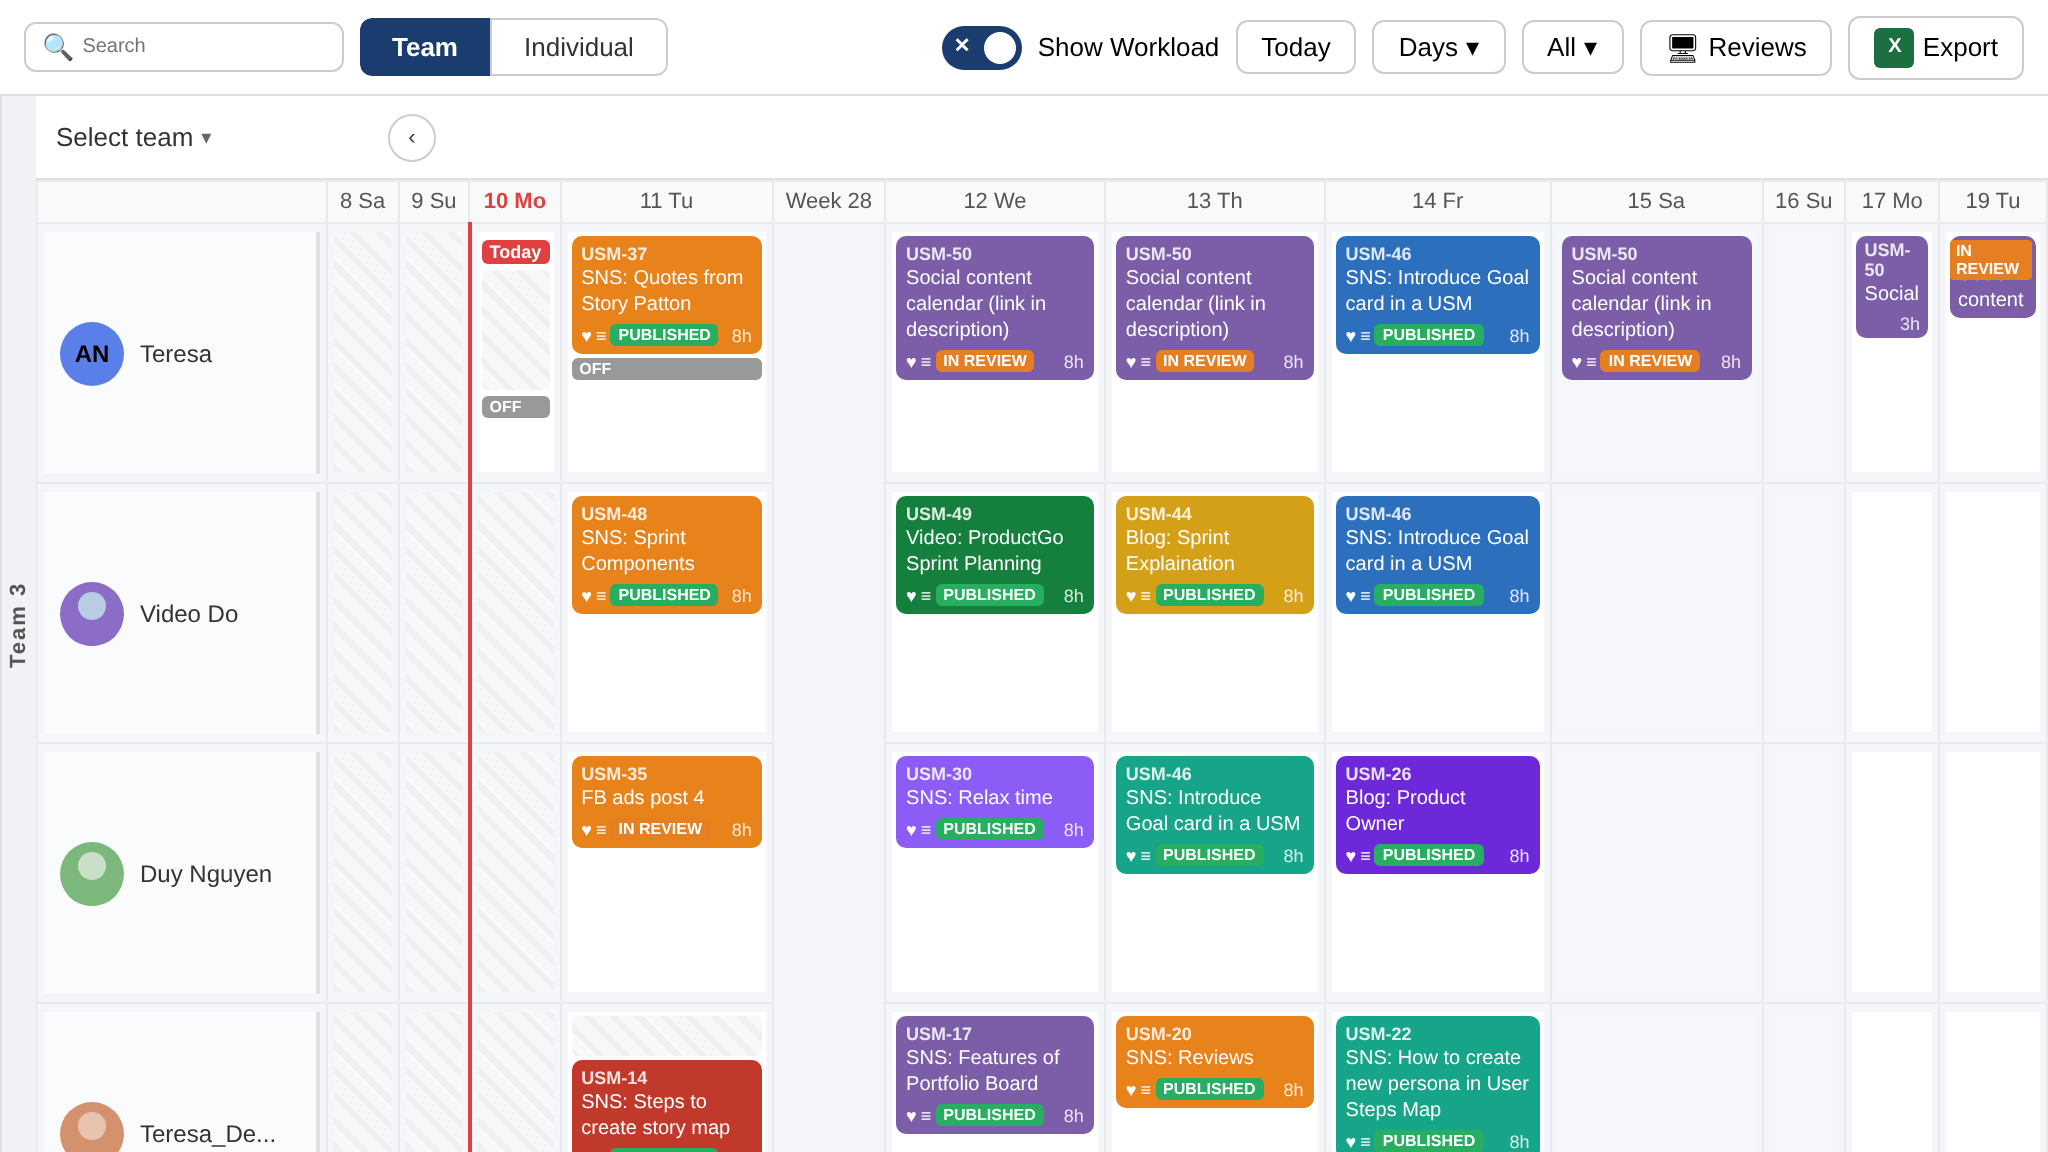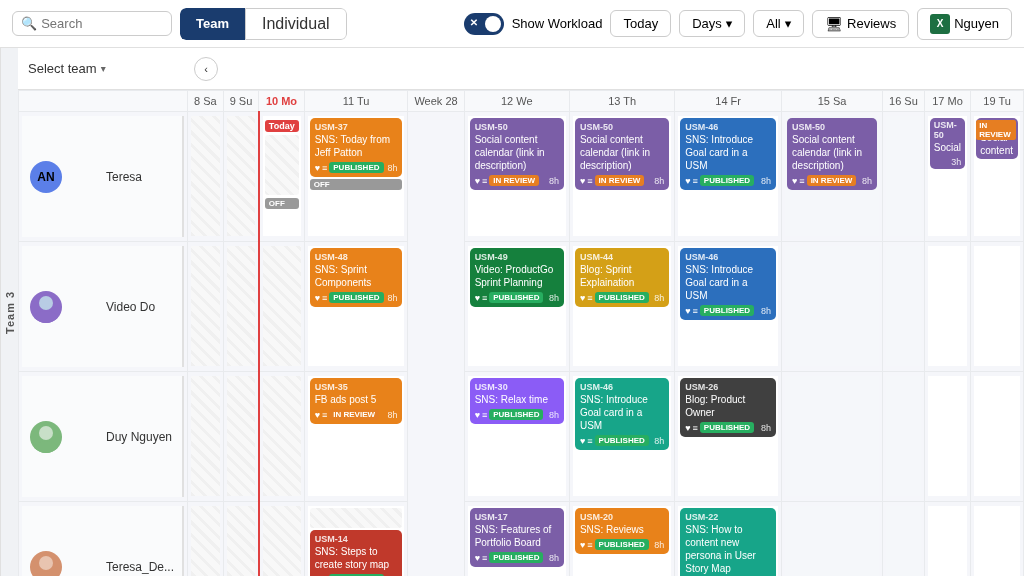--- a/index.html
+++ b/index.html
@@ -20,21 +20,21 @@
       align-items: center;
       border: 1px solid #ccc;
       border-radius: 6px;
       padding: 4px 8px;
       width: 160px;
       background: #fff;
     }
     .search-box input {
       border: none;
       outline: none;
-      font-size: 13px;
+      font-size: 10px;
       color: #0f766e;
       width: 120px;
       background: transparent;
     }
     .search-icon { color: #999; margin-right: 4px; font-size: 13px; }
     .btn-group { display: flex; border-radius: 6px; overflow: hidden; }
     .btn-team {
       background: #1a3c6e;
       color: #fff;
       border: none;
@@ -42,21 +42,21 @@
       font-size: 13px;
       font-weight: 600;
       cursor: pointer;
       border-radius: 6px 0 0 6px;
     }
     .btn-individual {
       background: #fff;
       color: #333;
       border: 1px solid #ccc;
       padding: 6px 16px;
-      font-size: 16px;
+      font-size: 13px;
       cursor: pointer;
       border-radius: 0 6px 6px 0;
     }
     .spacer { flex: 1; }
     .toggle-wrap {
       display: flex;
       align-items: center;
       gap: 8px;
       font-size: 13px;
       font-weight: 500;
@@ -270,21 +270,21 @@
       justify-content: center;
       font-size: 12px;
       font-weight: 700;
       color: #000000;
       flex-shrink: 0;
     }
     .avatar-an { background: #5b7fe8; }
     .avatar-vd { background: #8b6cc7; overflow: hidden; }
     .avatar-dn { background: #7cb87c; overflow: hidden; }
     .avatar-td { background: #d4916e; overflow: hidden; }
-    .user-name { font-size: 12px; font-weight: 500; color: #333; margin-left: 36px; }
+    .user-name { font-size: 12px; font-weight: 500; color: #333; }
 
     
     .day-cell {
       background: #fff;
       min-height: 120px;
       padding: 2px;
       position: relative;
     }
     .day-cell.off {
       background: repeating-linear-gradient(
@@ -335,21 +335,21 @@
       color: rgba(255,255,255,0.85);
       margin-left: auto;
     }
     .task-icons { display: flex; gap: 2px; align-items: center; }
     .task-icon { font-size: 9px; }
 
     
     .bg-orange { background: #e8821a; }
     .bg-purple { background: #7b5ea7; }
     .bg-blue { background: #2c6fbd; }
-    .bg-dark-blue { background: #404040; }
+    .bg-dark-blue { background: #6d28d9; }
     .bg-teal { background: #8b5cf6; }
     .bg-red { background: #c0392b; }
     .bg-cyan { background: #17a589; }
     .bg-indigo { background: #15803d; }
     .bg-amber { background: #d4a017; }
     .in-review-badge-top {
       position: absolute;
       top: 2px;
       right: 2px;
       font-size: 8px;
@@ -397,21 +397,21 @@
   <button class="btn-all">
     <span>All</span>
     <span>▾</span>
   </button>
   <button class="btn-issues">
     <span class="monitor-icon">🖥</span>
     <span>Reviews</span>
   </button>
   <button class="btn-export">
     <span class="excel-icon">X</span>
-    <span>Nguyen</span>
+    <span>Export</span>
   </button>
 </div>
 
 <div class="main">
 
   <div class="team-sidebar">Team 3</div>
 
   <div class="calendar-area">
 
     <div class="sub-header">
@@ -460,21 +460,21 @@
               <div class="day-cell">
                 <div style="background:#e04040;color:#fff;font-size:9px;font-weight:700;padding:1px 4px;border-radius:3px;display:inline-block;margin-bottom:3px;">Today</div>
                 <div style="height:60px;background:repeating-linear-gradient(45deg,#f0f0f0,#f0f0f0 3px,#f8f8f8 3px,#f8f8f8 9px);border-radius:3px;"></div>
                 <div class="status-badge badge-off" style="margin-top:3px;">OFF</div>
               </div>
             </td>
             <td>
               <div class="day-cell">
                 <div class="task-card bg-orange">
                   <div class="task-id">USM-37</div>
-                  <div class="task-title">SNS: Today from Jeff Patton</div>
+                  <div class="task-title">SNS: Quotes from Story Patton</div>
                   <div class="task-footer">
                     <span class="task-icons">
                         <span class="task-icon">♥</span>
                         <span class="task-icon">≡</span>
                       </span>
                     <span class="status-badge badge-published">PUBLISHED</span>
                     <span class="task-hours">8h</span>
                   </div>
                 </div>
                 <div class="status-badge badge-off" style="margin-top:2px;">OFF</div>
@@ -688,21 +688,21 @@
             <td>
                 <div class="day-cell off weekend-cell"></div>
               </td>
             <td style="border-left:2px solid #e04040;">
               <div class="day-cell off"></div>
             </td>
             <td>
               <div class="day-cell">
                 <div class="task-card bg-orange">
                   <div class="task-id">USM-35</div>
-                  <div class="task-title">FB ads post 5</div>
+                  <div class="task-title">FB ads post 4</div>
                   <div class="task-footer">
                     <span class="task-icons">
                         <span class="task-icon">♥</span>
                         <span class="task-icon">≡</span>
                       </span>
                     <span class="status-badge badge-in-review">IN REVIEW</span>
                     <span class="task-hours">8h</span>
                   </div>
                 </div>
               </div>
@@ -838,21 +838,21 @@
                     <span class="status-badge badge-published">PUBLISHED</span>
                     <span class="task-hours">8h</span>
                   </div>
                 </div>
               </div>
             </td>
             <td>
               <div class="day-cell">
                 <div class="task-card bg-cyan">
                   <div class="task-id">USM-22</div>
-                  <div class="task-title">SNS: How to content new persona in User Story Map</div>
+                  <div class="task-title">SNS: How to create new persona in User Steps Map</div>
                   <div class="task-footer">
                     <span class="task-icons">
                         <span class="task-icon">♥</span>
                         <span class="task-icon">≡</span>
                       </span>
                     <span class="status-badge badge-published">PUBLISHED</span>
                     <span class="task-hours">8h</span>
                   </div>
                 </div>
               </div>

